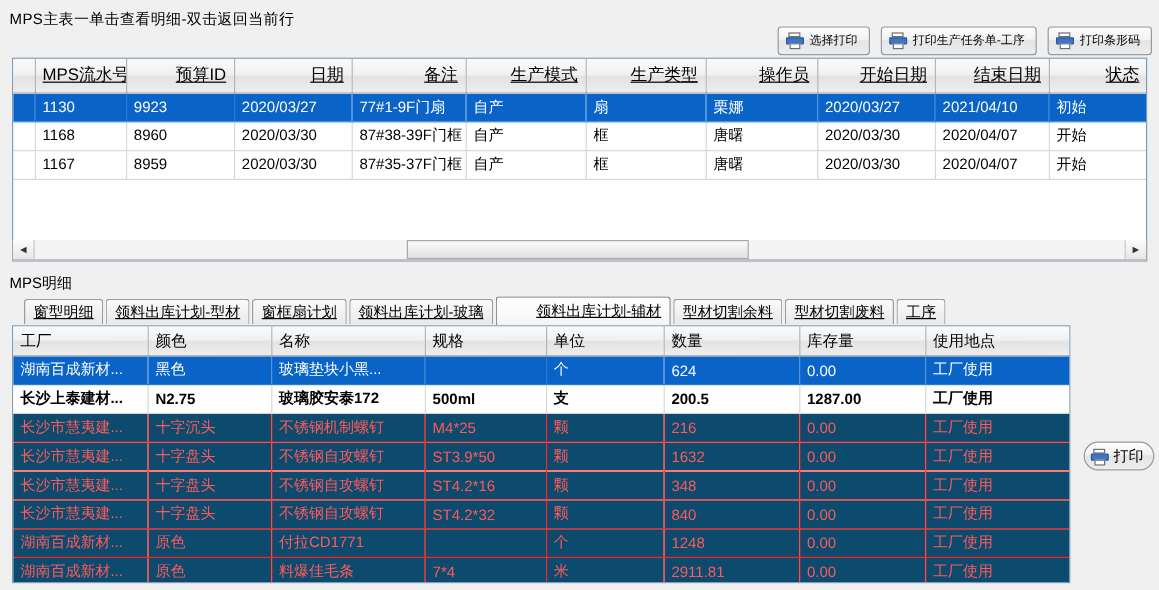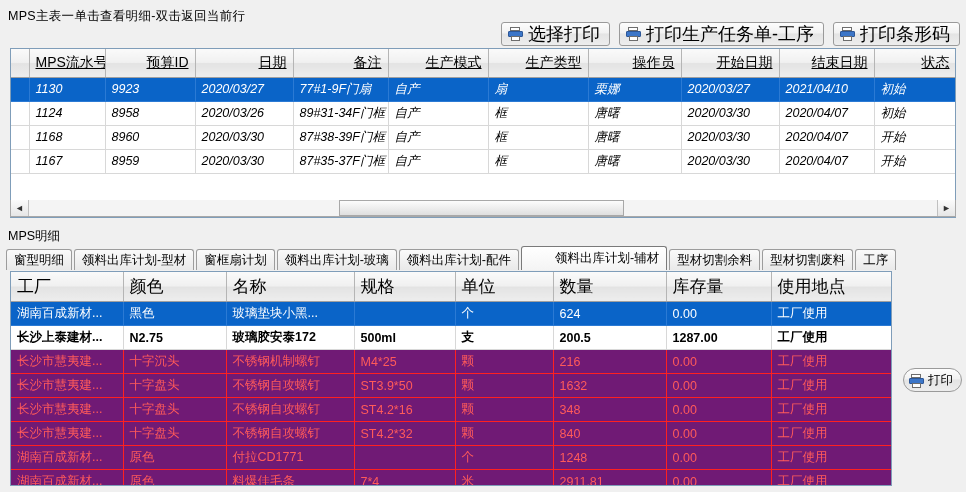--- a/index.html
+++ b/index.html
@@ -44,21 +44,21 @@
   }
   .btn {
     display: inline-flex;
     align-items: center;
     gap: 5px;
     height: 24px;
     padding: 0 9px 0 6px;
     background: linear-gradient(to bottom, #fdfdfd 0%, #f2f2f2 45%, #e4e4e4 50%, #ededed 100%);
     border: 1px solid #9a9a9a;
     border-radius: 3px;
-    font-size: 18px;
+    font-size: 10px;
     color: #000;
     white-space: nowrap;
     box-sizing: border-box;
     cursor: pointer;
   }
   .btn .ico {
     display: inline-block;
     width: 15px;
     height: 14px;
     position: relative;
@@ -140,21 +140,20 @@
   }
   table.grid td {
     border-right: 1px solid #d8d8d8;
     border-bottom: 1px solid #d8d8d8;
     font-size: 12.5px;
     padding: 3px 6px;
     height: 24px;
     box-sizing: border-box;
     white-space: nowrap;
     overflow: hidden;
-    font-style: italic;
   }
   tr.sel td {
     background: #0a64c8;
     color: #fff;
     border-right: 1px solid #2b7ad4;
     border-bottom: 1px solid #2b7ad4;
   }
   .corner-cell {
     width: 18px;
   }
@@ -208,27 +207,28 @@
   
   .detail-title {
     position: absolute;
     left: 8px;
     top: 228px;
     font-size: 12.5px;
   }
 
   .tabs {
     position: absolute;
-    left: 6px;
+    left: 20px;
     top: 248px;
     width: 946px;
     height: 22px;
     display: flex;
-    align-items: flex-end;
+    align-items: center;
     gap: 2px;
+    text-decoration: underline;
   }
   .tab {
     height: 21px;
     padding: 0 7px;
     background: linear-gradient(to bottom, #fafafa, #e9e9e9);
     border: 1px solid #9c9c9c;
     border-bottom: none;
     border-radius: 3px 3px 0 0;
     font-size: 12.5px;
     line-height: 20px;
@@ -263,21 +263,21 @@
   table.dgrid {
     border-collapse: collapse;
     table-layout: fixed;
     width: 100%;
   }
   table.dgrid th {
     background: linear-gradient(to bottom, #fafafa 0%, #f0f0f0 48%, #e3e3e3 52%, #ededed 100%);
     border-right: 1px solid #b5b5b5;
     border-bottom: 1px solid #a0a0a0;
     font-weight: normal;
-    font-size: 17px;
+    font-size: 13px;
     text-align: left;
     padding: 3px 6px;
     height: 23px;
     box-sizing: border-box;
     white-space: nowrap;
     overflow: hidden;
   }
   table.dgrid td {
     border-right: 1px solid #d8d8d8;
     border-bottom: 1px solid #d8d8d8;
@@ -294,21 +294,21 @@
     color: #fff;
     border-right: 1px solid #2b7ad4;
     border-bottom: 1px solid #2b7ad4;
   }
   tr.row-white td {
     background: #ffffff;
     color: #000;
     font-weight: bold;
   }
   tr.row-red td {
-    background: #701a75;
+    background: #0c4a6e;
     color: #ff5a5a;
     border-right: 1px solid #ff2020;
     border-bottom: 1px solid #ff2020;
   }
 
   
   .side-print {
     position: absolute;
     left: 903px;
     top: 368px;
@@ -398,33 +398,20 @@
           <td>77#1-9F门扇</td>
           <td>自产</td>
           <td>扇</td>
           <td>栗娜</td>
           <td>2020/03/27</td>
           <td>2021/04/10</td>
           <td>初始</td>
         </tr>
         <tr>
           <td></td>
-          <td>1124</td>
-          <td>8958</td>
-          <td>2020/03/26</td>
-          <td>89#31-34F门框</td>
-          <td>自产</td>
-          <td>框</td>
-          <td>唐曙</td>
-          <td>2020/03/30</td>
-          <td>2020/04/07</td>
-          <td>初始</td>
-        </tr>
-        <tr>
-          <td></td>
           <td>1168</td>
           <td>8960</td>
           <td>2020/03/30</td>
           <td>87#38-39F门框</td>
           <td>自产</td>
           <td>框</td>
           <td>唐曙</td>
           <td>2020/03/30</td>
           <td>2020/04/07</td>
           <td>开始</td>
@@ -454,21 +441,20 @@
     <div class="sb-btn right">►</div>
   </div>
 
   <div class="detail-title">MPS明细</div>
 
   <div class="tabs">
     <div class="tab">窗型明细</div>
     <div class="tab">领料出库计划-型材</div>
     <div class="tab">窗框扇计划</div>
     <div class="tab">领料出库计划-玻璃</div>
-    <div class="tab">领料出库计划-配件</div>
     <div class="tab active">领料出库计划-辅材</div>
     <div class="tab">型材切割余料</div>
     <div class="tab">型材切割废料</div>
     <div class="tab">工序</div>
   </div>
 
   <div class="grid-detail">
     <table class="dgrid">
       <colgroup>
         <col style="width:112px">

